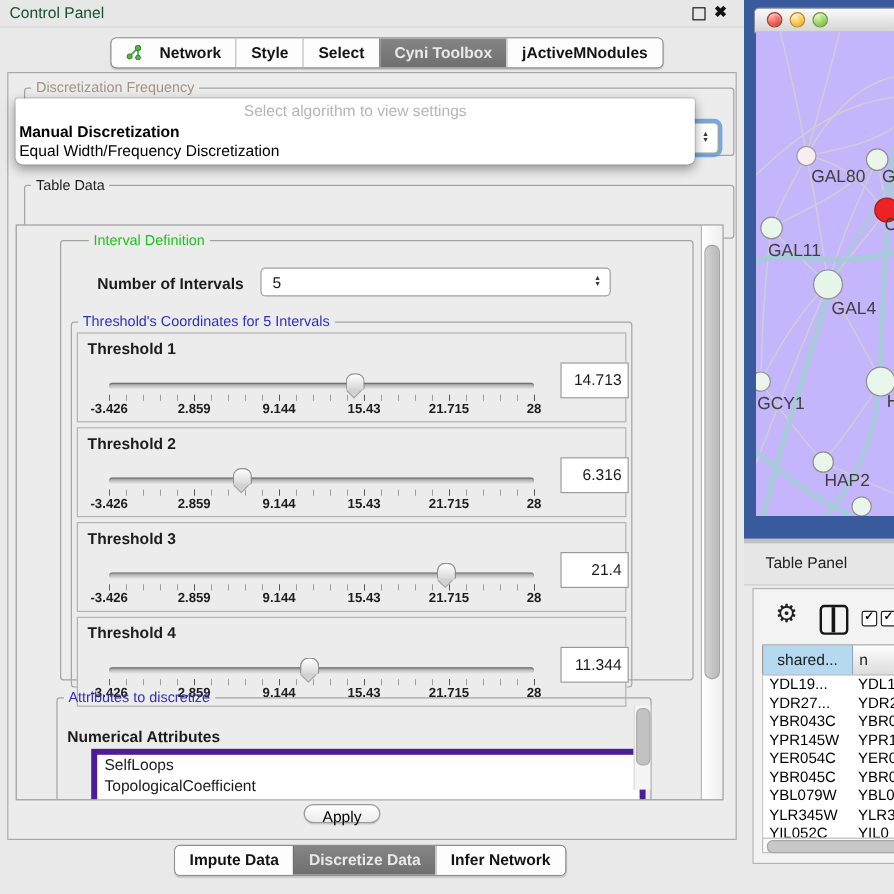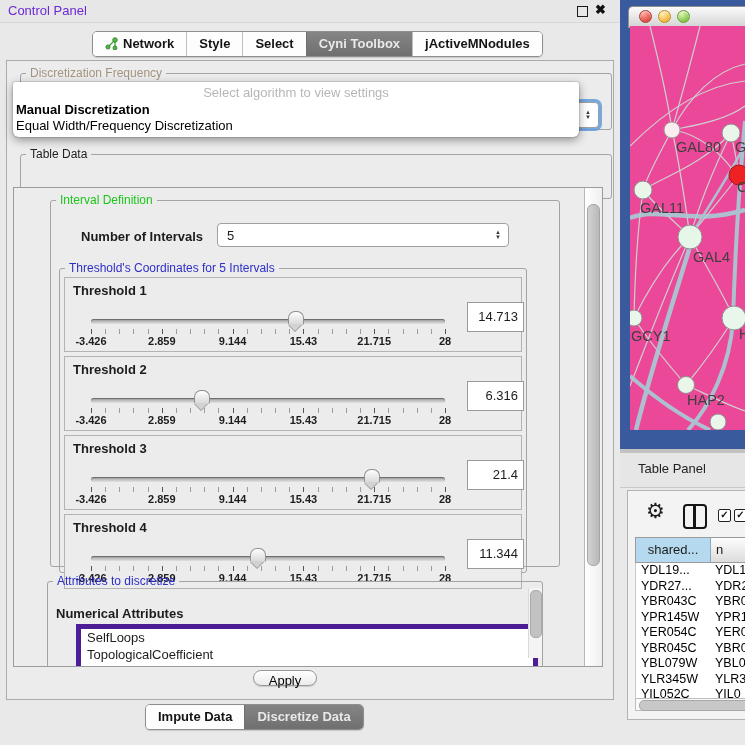--- a/index.html
+++ b/index.html
@@ -3,29 +3,29 @@
 <meta charset="utf-8">
 <style>
   html,body{margin:0;padding:0;}
   #stage{position:relative;width:745px;height:745px;overflow:hidden;
          background:#e9e9e9;font-family:"Liberation Sans",sans-serif;
          font-size:13px;color:#1c1c1c;}
   .abs{position:absolute;}
 
   
   #cp-header{left:0;top:0;width:620px;height:22px;background:#e7e7e7;border-bottom:1px solid #d6d6d6;}
-  #cp-title{left:8px;top:3px;font-size:13px;color:#6d28d9;}
+  #cp-title{left:8px;top:3px;font-size:13px;color:#14532d;}
   #float-ico{left:577px;top:6px;width:9px;height:9px;border:1.5px solid #1a1a1a;background:transparent;}
   #close-ico{left:595px;top:2px;font-size:13px;font-weight:bold;color:#111;}
 
   
   .seg{display:inline-flex;border:1px solid #8e8e8e;border-radius:5px;overflow:hidden;background:#fff;
        box-shadow:0 1px 1px rgba(0,0,0,.15);}
   .seg .tab{padding:4px 12px 5px 12px;font-size:13px;font-weight:600;color:#141414;background:#fdfdfd;
-            border-left:1px solid #bdbdbd;white-space:nowrap;display:flex;align-items:center;gap:5px;}
+            border-left:1px solid #bdbdbd;white-space:nowrap;display:flex;align-items:center;gap:15px;}
   .seg .tab:first-child{border-left:none;}
   .seg .tab.sel{background:linear-gradient(#858585,#6f6f6f);color:#e9e9e9;border-left-color:#6f6f6f;}
   #top-tabs{left:92px;top:31px;}
   #bottom-tabs{left:145px;top:704px;}
 
   
   #cp-body{left:6px;top:60px;width:606px;height:638px;border:1px solid #ababab;background:#ececec;}
 
   fieldset{margin:0;padding:0;border:1px solid #a4a4a4;border-radius:3px;position:absolute;background:transparent;}
   legend{font-size:12px;padding:0 4px;margin-left:5px;}
@@ -85,21 +85,21 @@
 
   
   #desktop{left:620px;top:0;width:125px;height:449px;background:#3a5a9e;}
   #net-titlebar{left:628px;top:6px;width:117px;height:20px;border-radius:5px 0 0 0;
                 background:linear-gradient(#fbfbfb,#d3d3d3);border:1px solid #909090;border-right:none;border-bottom:1px solid #9a9a9a;}
   .light{position:absolute;top:9.5px;width:13px;height:13px;border-radius:50%;box-sizing:border-box;
          box-shadow:inset 0 1px 2px rgba(255,255,255,.8);}
   #light-red{left:639px;background:radial-gradient(circle at 35% 30%,#ffa49b,#dd4537 75%);border:1px solid #a83a2e;}
   #light-yellow{left:658px;background:radial-gradient(circle at 35% 30%,#ffedb0,#f1b02f 75%);border:1px solid #bb8a20;}
   #light-green{left:677px;background:radial-gradient(circle at 35% 30%,#d8f6ae,#7cc043 75%);border:1px solid #6c9a31;}
-  #net-canvas{left:630px;top:26px;width:115px;height:404px;background:#ec4899;}
+  #net-canvas{left:630px;top:26px;width:115px;height:404px;background:#c4b5fd;}
   svg text{font-family:"Liberation Sans",sans-serif;font-size:14.5px;fill:#3f3f3f;}
 
   
   #tp-divider{left:620px;top:449px;width:125px;height:4px;background:#c2c2c2;}
   #tp-header{left:620px;top:453px;width:125px;height:34px;background:#e6e6e6;border-bottom:1px solid #c9c9c9;}
   #tp-title{left:638px;top:461px;font-size:13px;color:#222;}
   #tp-body{left:620px;top:488px;width:125px;height:257px;background:#e9e9e9;}
   #tp-panel{position:absolute;left:7px;top:2px;width:150px;height:228px;background:#f3f3f3;border:1px solid #b3b3b3;}
   #gear{position:absolute;left:18px;top:8px;font-size:21px;color:#1e1e1e;}
   #split-ico{position:absolute;left:55px;top:13px;width:20px;height:21px;border:2.5px solid #151515;border-radius:4px;}
@@ -168,21 +168,21 @@
       </span>
     </div>
   </fieldset>
 
   <fieldset style="left:20px;top:147px;width:590px;height:50px;">
     <legend class="dark">Table Data</legend>
   </fieldset>
 
   <div class="abs" id="scrollpane">
 
-    <fieldset style="left:36px;top:5px;width:508px;height:372px;">
+    <fieldset style="left:36px;top:5px;width:508px;height:372px;padding-left:18px;">
       <legend class="green">Interval Definition</legend>
       <span class="abs" style="left:30px;top:22px;font-weight:bold;">Number of Intervals</span>
       <div class="combo" style="left:166px;top:16px;width:292px;height:24px;">
         <span>5</span>
         <span class="arrows">
           <span>▲</span>
             <span>▼</span>
         </span>
       </div>
 
@@ -282,20 +282,23 @@
   </div>
 
   <button class="abs" id="apply-btn">Apply</button>
 
   <div class="abs seg" id="bottom-tabs">
     <div class="tab">
         <span>Impute Data</span>
       </div>
     <div class="tab sel">
         <span>Discretize Data</span>
+      </div>
+    <div class="tab">
+        <span>Infer Network</span>
       </div>
   </div>
 
   <div class="abs" id="popup">
     <div class="prompt">Select algorithm to view settings</div>
     <div class="opt bold">Manual Discretization</div>
     <div class="opt">Equal Width/Frequency Discretization</div>
   </div>
 
   <div class="abs" id="desktop"></div>

